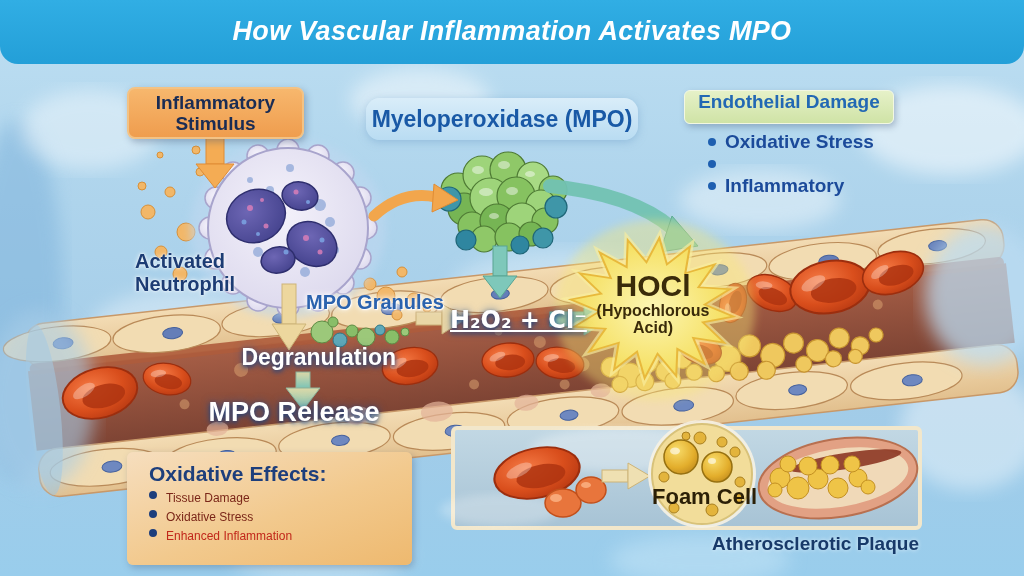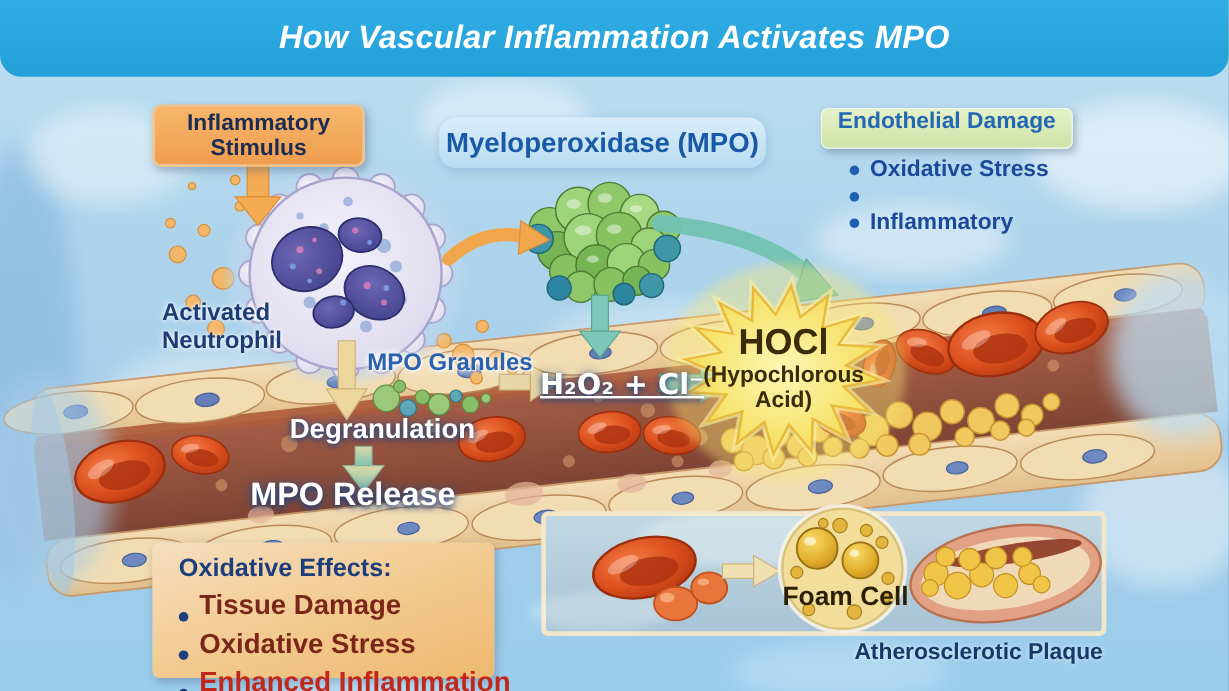--- a/index.html
+++ b/index.html
@@ -42,28 +42,28 @@
     text-shadow:0 0 5px #fff,0 0 9px rgba(255,255,255,.9),1px 1px 1px #fff;}
   .white-label{color:#fff;
     text-shadow:0 2px 4px rgba(25,65,125,.9),0 0 9px rgba(35,85,155,.65);}
   .degranulation-label{left:186px;top:344px;width:210px;text-align:right;font-size:23px;}
   .release-label{left:184px;top:397px;width:220px;text-align:center;font-size:27px;}
   .reaction-label{left:450px;top:306px;font-size:24px;
     font-family:"DejaVu Sans",sans-serif;text-decoration:underline;}
   .hocl-text{left:584px;top:270px;width:138px;z-index:6;position:absolute;
     text-align:center;color:#3a2b0a;font-weight:bold;}
   .hocl-text .l1{font-size:30px;line-height:1.05;}
-  .hocl-text .l2,.hocl-text .l3{font-size:19px;line-height:1.12;}
+  .hocl-text .l2,.hocl-text .l3{font-size:16px;line-height:1.12;}
   .effects-box{left:127px;top:452px;width:285px;height:113px;
     background:linear-gradient(160deg,#f6debe 0%,#f2c98d 55%,#eeb96f 100%);
     border-radius:6px;box-shadow:2px 3px 7px rgba(70,90,120,.35);
     padding:10px 0 0 22px;}
   .effects-box .hdr{color:#1d3e7c;font-size:21px;font-weight:bold;margin-bottom:5px;}
-  .effects-box .item{display:flex;align-items:flex-end;margin-bottom:5px;
-    font-size:23px;font-weight:bold;white-space:nowrap;}
+  .effects-box .item{display:flex;align-items:flex-start;margin-bottom:5px;
+    font-size:12px;font-weight:normal;white-space:nowrap;}
   .effects-box .dot{background:#1d3e7c;}
   .c-maroon{color:#7a2618;}
   .c-red{color:#c1271a;}
   .foamcell-label{left:652px;top:484px;width:102px;text-align:center;
     color:#2b1f06;font-size:22px;z-index:6;}
   .plaque-caption{left:712px;top:533px;color:#173969;font-size:19px;
     text-shadow:0 0 4px rgba(255,255,255,.7);}
 </style>
 </head>
 <body>

